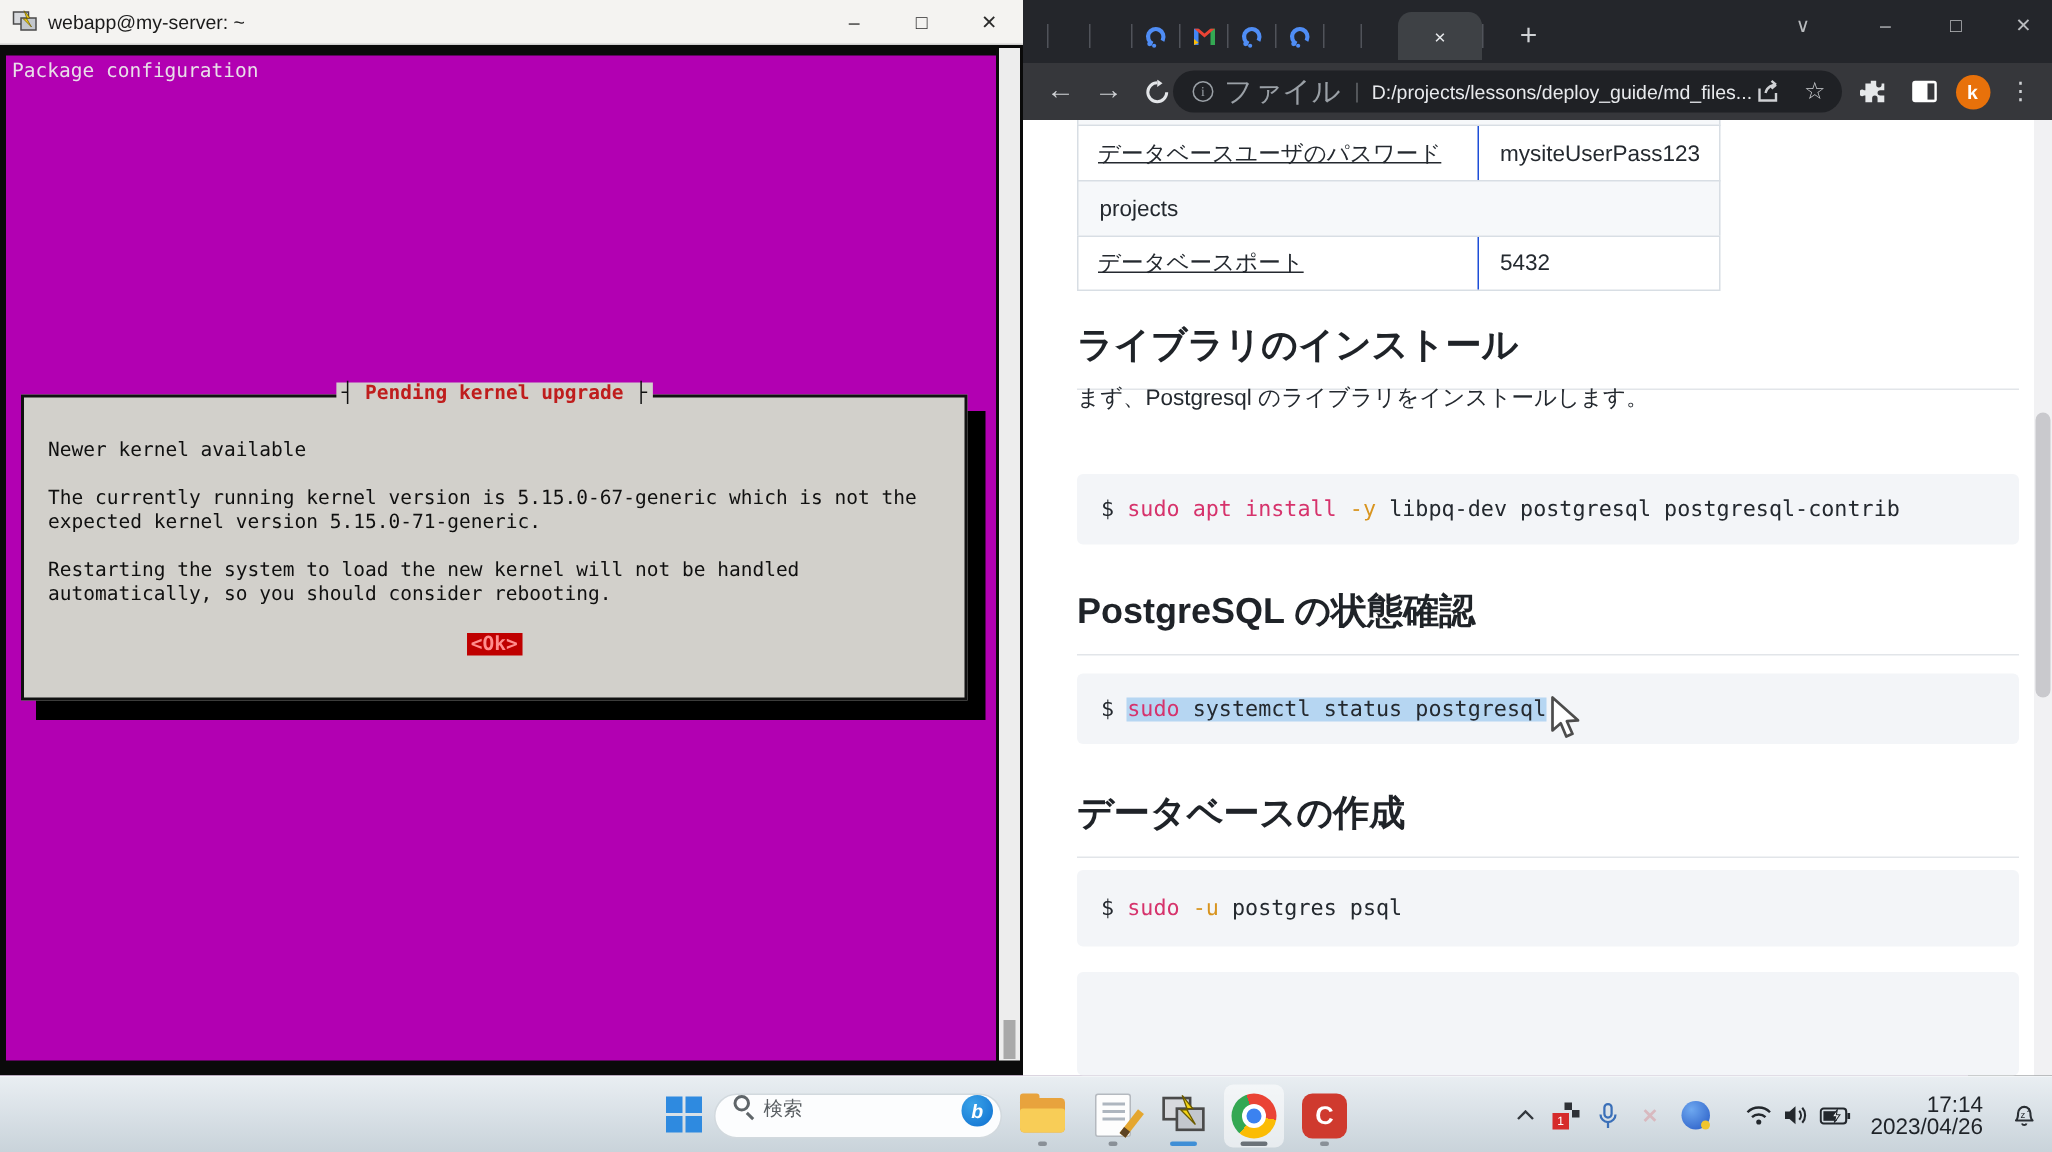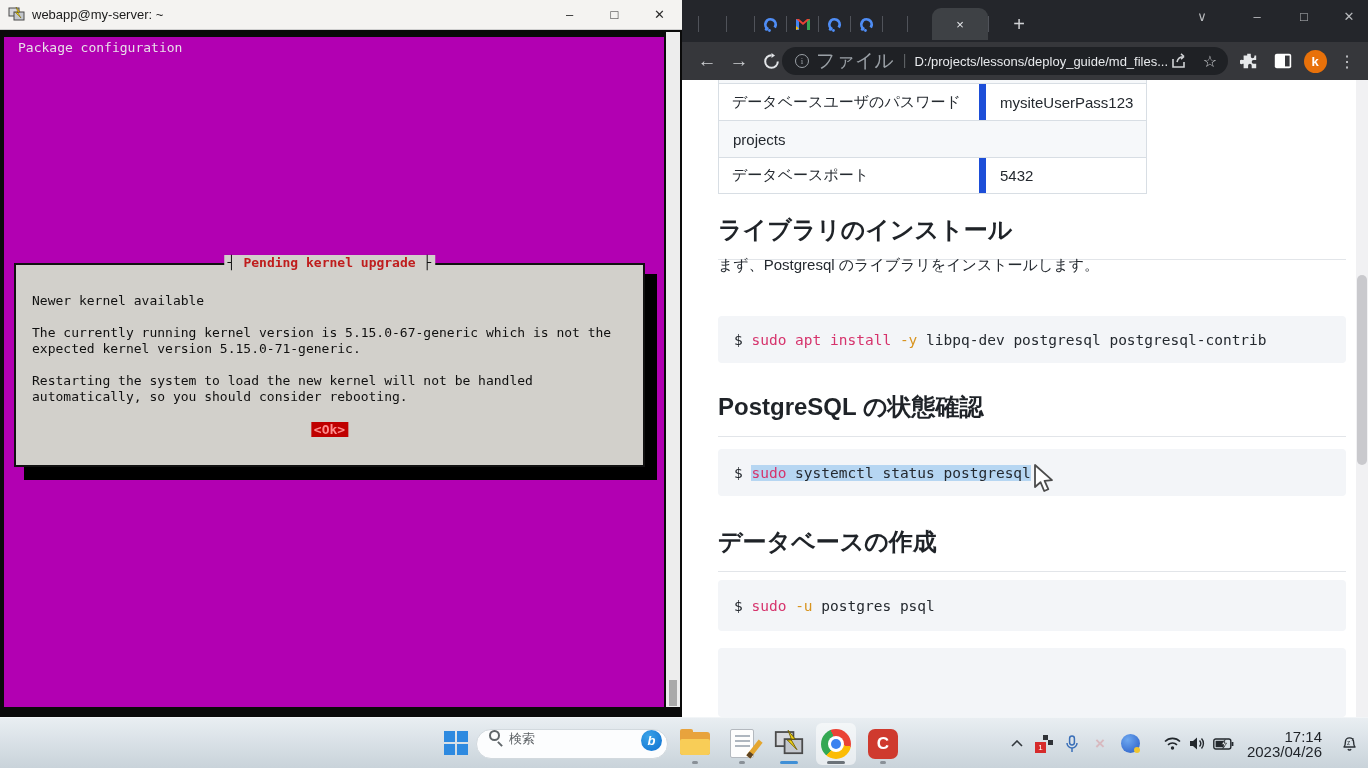--- a/index.html
+++ b/index.html
@@ -10,21 +10,21 @@
 
   
   #terminal { left:0; top:0; width:682px; height:717px; background:#0a0a0a; }
   .t-titlebar { left:0; top:0; width:682px; height:30px; background:#f4f3f1;
     display:flex; align-items:center; padding:0 0 0 8px; border-bottom:1px solid #cfcfcf;}
   .t-title { font-size:13px; color:#1b1b1b; margin-left:7px; }
   .t-controls { margin-left:auto; display:flex; }
   .t-ctl { width:45px; height:30px; display:flex; align-items:center; justify-content:center;
     color:#2b2b2b; font-size:13px; }
   .t-screen { left:4px; top:37px; width:660px; height:670px; background:#b200b2; }
-  .t-header { left:14px; top:3px; color:#e9dfe9; font:13px "DejaVu Sans Mono", monospace; }
+  .t-header { left:4px; top:3px; color:#e9dfe9; font:13px "DejaVu Sans Mono", monospace; }
   .t-scroll { left:666px; top:32px; width:14px; height:675px; background:#ededed; }
   .t-scroll-thumb { left:3px; top:648px; width:8px; height:26px; background:#a9a9a9; }
   .dlg-shadow { left:20px; top:237px; width:633px; height:206px; background:#000; }
   .dlg { left:10px; top:226px; width:631px; height:204px; background:#d2d0cb;
     border:2px solid #111; font:13px "DejaVu Sans Mono", monospace; color:#101010; }
   .dlg-title { position:absolute; top:-10px; left:50%; transform:translateX(-50%);
     background:#d2d0cb; padding:0 4px; white-space:nowrap; font-weight:bold; }
   .dlg-title .red { color:#bf1d1d; }
   .dlg-body { position:absolute; left:16px; top:28px; width:594px; line-height:16px; }
   .dlg-line { margin-bottom:16px; }
@@ -63,22 +63,22 @@
   .content { left:0; top:80px; width:674px; height:637px; background:#fff; overflow:hidden;
     color:#24292f; }
   .pg-scroll { left:674px; top:80px; width:12px; height:637px; background:#f1f1f3; }
   .pg-thumb { left:1px; top:195px; width:10px; height:190px; background:#c9c9cd; border-radius:5px; }
 
   .tbl { position:absolute; left:36px; top:0; width:429px; font-size:15px; }
   .tbl-sliver { height:3px; background:#f6f8fa; border:1px solid #d8dee4; border-top:none; border-bottom:none; }
   .tbl-row { display:flex; height:37px; border:1px solid #d8dee4; border-bottom:none; }
   .tbl-row:last-child { border-bottom:1px solid #d8dee4; }
   .tbl-row.stripe { background:#f6f8fa; }
-  .tbl-c1 { width:267px; border-right:7px solid #1d4ed8; display:flex; align-items:center;
-    padding-left:13px; }
+  .tbl-c1 { width:267px; border-right:1px solid #1d4ed8; display:flex; align-items:center;
+    padding-left:13px;text-decoration:underline; }
   .tbl-c2 { flex:1; display:flex; align-items:center; padding-left:14px; }
 
   .h2 { position:absolute; left:36px; width:628px; font-size:24px; font-weight:bold;
     color:#1f2328; padding-bottom:13px; border-bottom:1px solid #e2e5e9; }
   .para { position:absolute; left:36px; width:628px; font-size:15px; color:#24292f; }
   .code { position:absolute; left:36px; width:628px; background:#f3f5f8; border-radius:4px;
     display:flex; align-items:center; padding-left:16px;
     font:14.5px "DejaVu Sans Mono", monospace; color:#24292f; white-space:pre; }
   .code.multi { display:block; padding-top:20px; line-height:24px; }
   .tok-red { color:#d6336c; }

